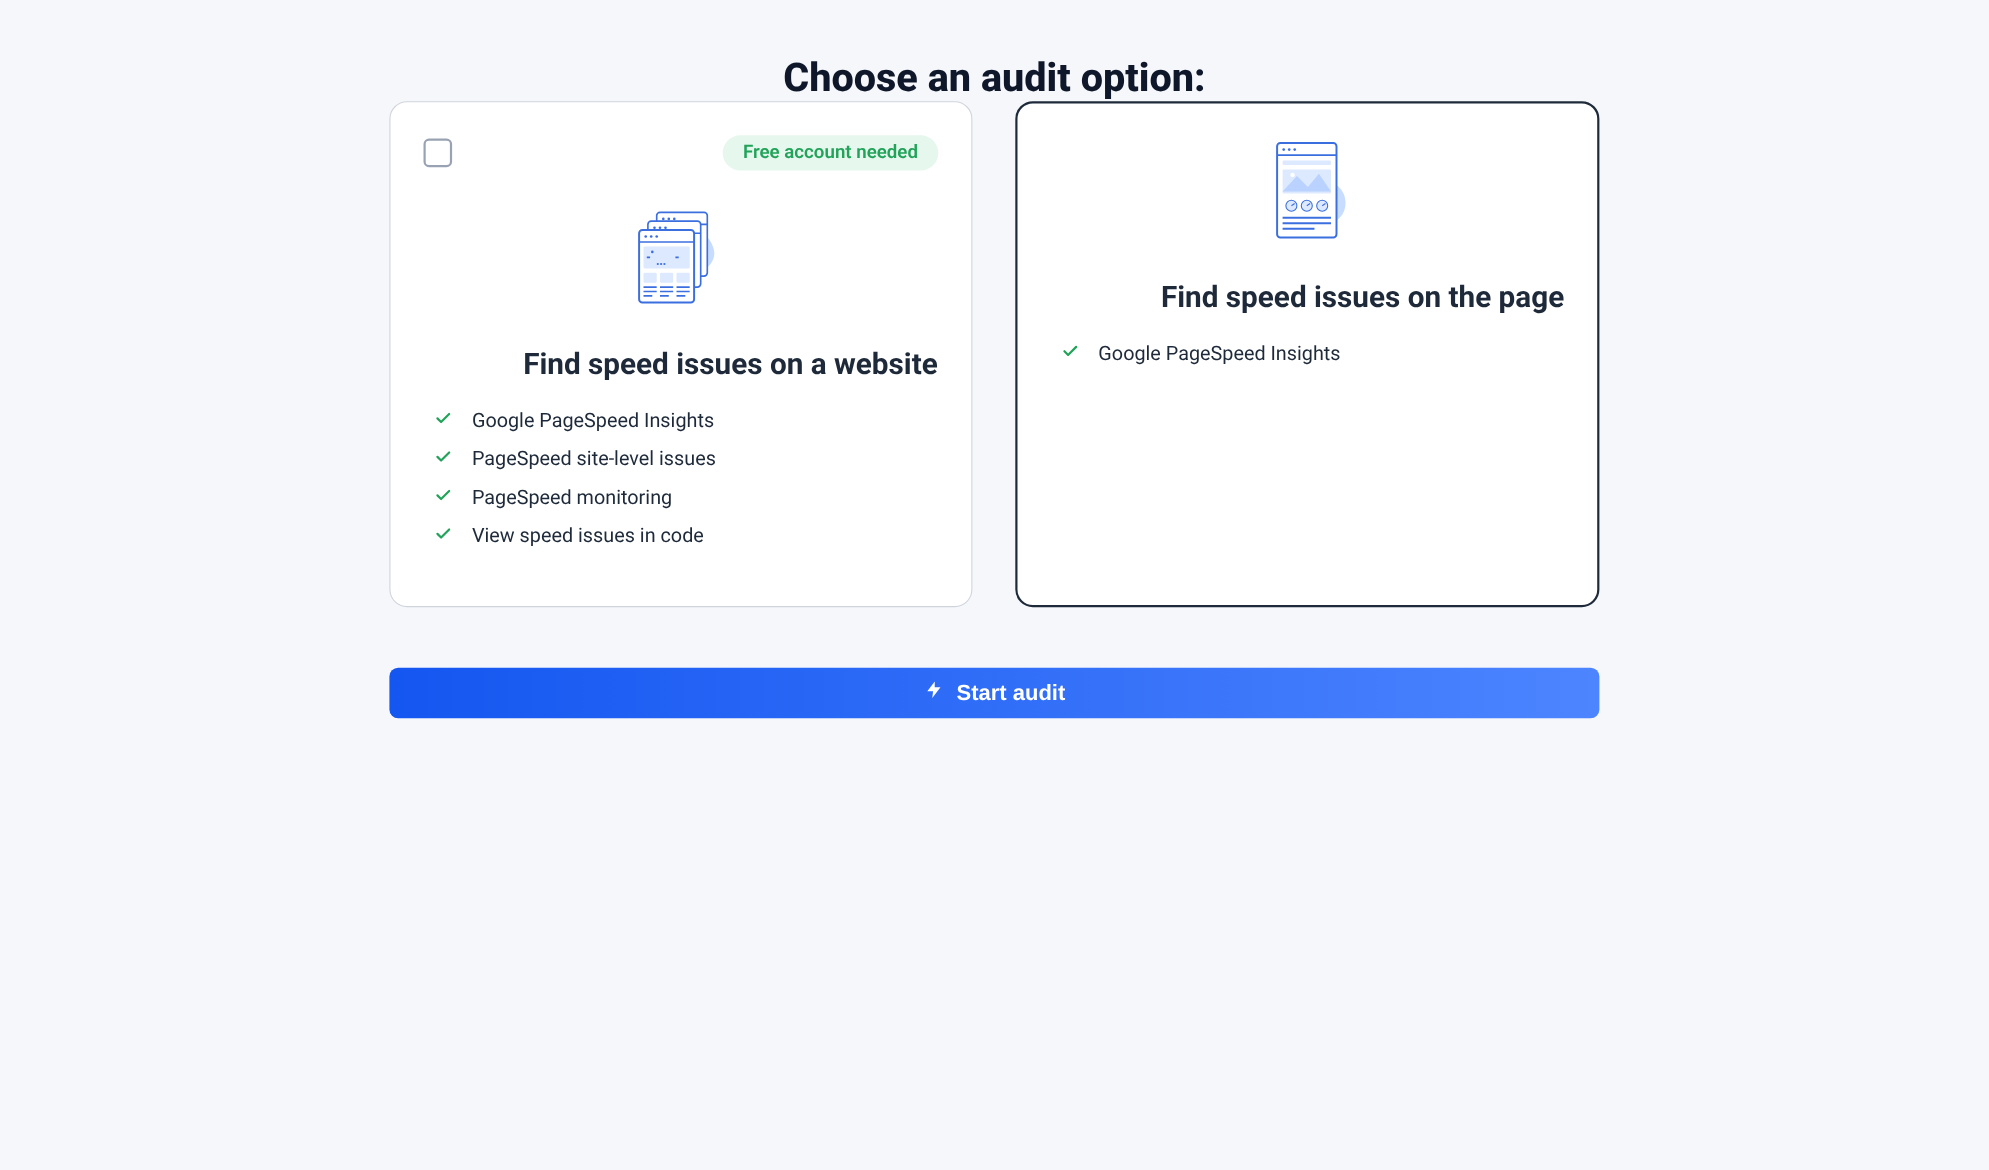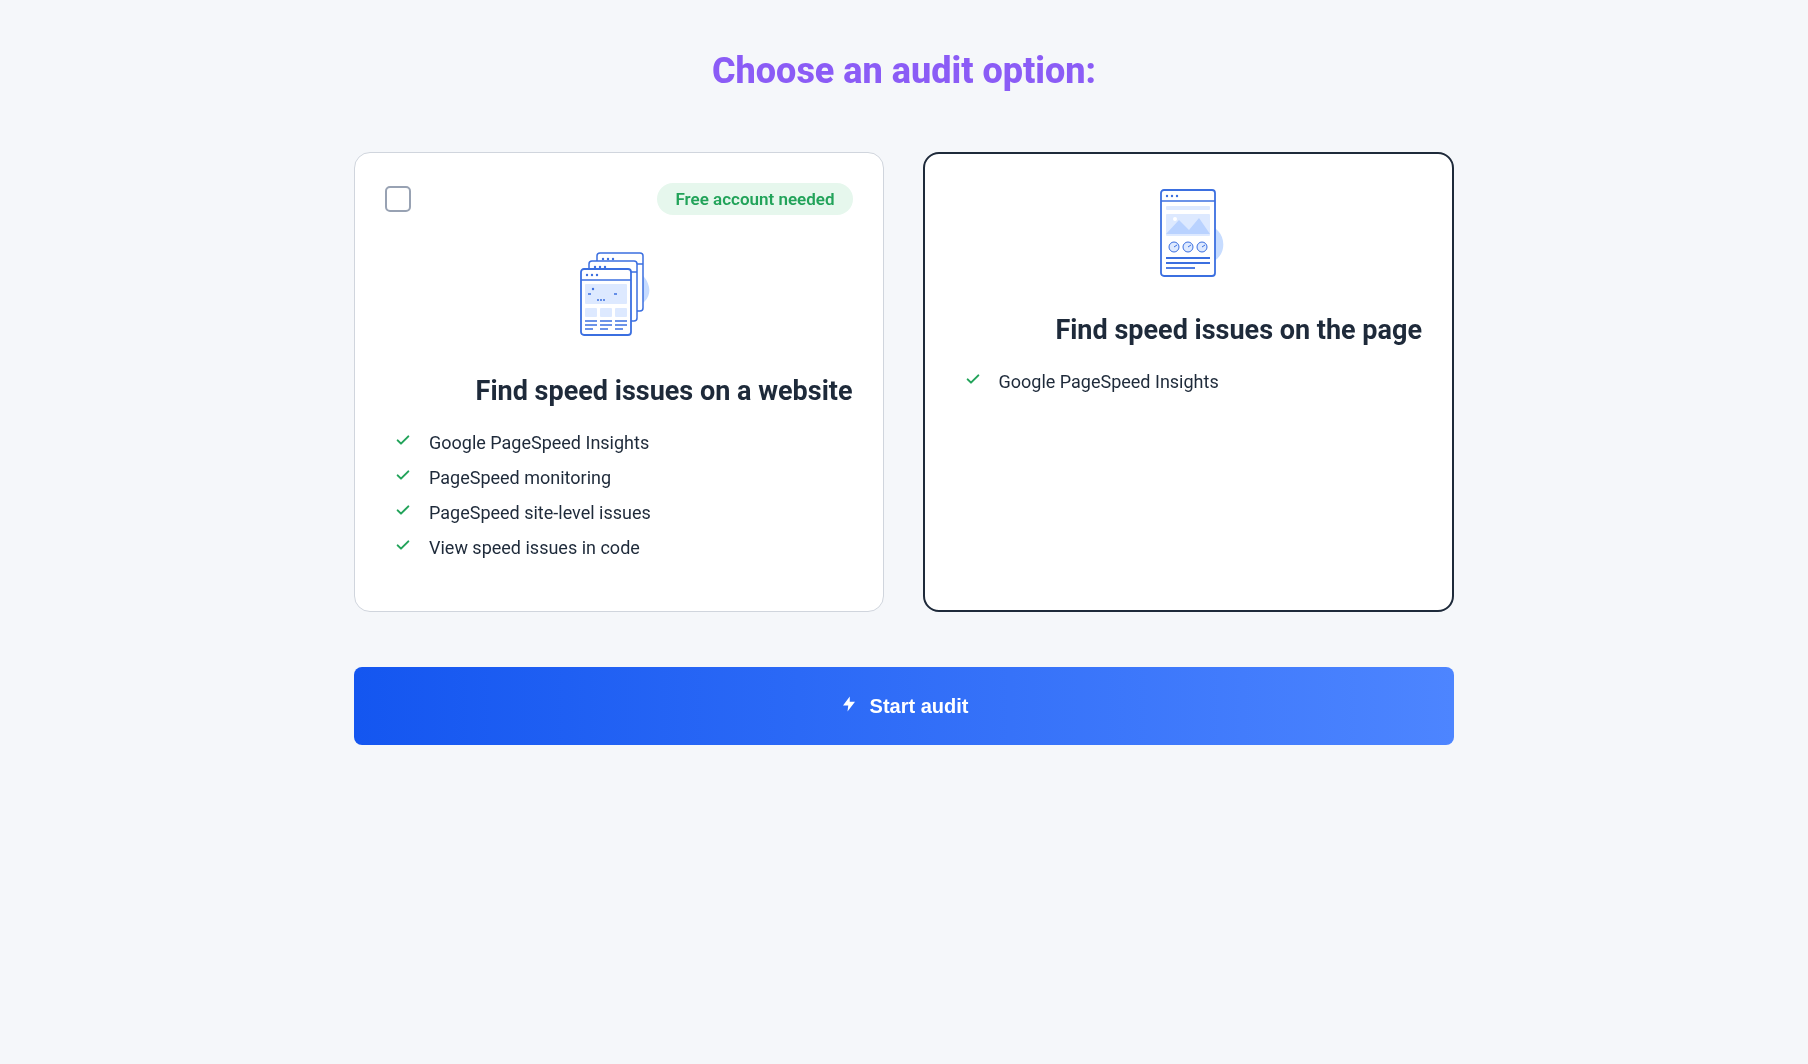--- a/index.html
+++ b/index.html
@@ -17,22 +17,21 @@
 
     .container {
       max-width: 1100px;
       margin: 0 auto;
     }
 
     .page-title {
       text-align: center;
       font-size: 36px;
       font-weight: 800;
-      color: #8b5cf6;
-      margin-bottom: 60px;
+      color: #0f172a;
     }
 
     .cards-row {
       display: flex;
       gap: 39px;
       justify-content: center;
       margin-bottom: 55px;
     }
 
     .card {
@@ -124,21 +123,21 @@
       flex-shrink: 0;
       width: 16px;
       height: 16px;
       display: flex;
       align-items: center;
       justify-content: center;
     }
 
     .start-button {
       width: 100%;
-      height: 78px;
+      height: 46px;
       border: none;
       border-radius: 8px;
       background: linear-gradient(90deg, #1456f0 0%, #4d85ff 100%);
       color: #ffffff;
       font-size: 20px;
       font-weight: 600;
       cursor: pointer;
       display: flex;
       align-items: center;
       justify-content: center;
@@ -226,29 +225,29 @@
               </svg>
           </span>
           <span>Google PageSpeed Insights</span>
         </li>
         <li>
           <span class="check-icon">
             <svg width="16" height="16" viewBox="0 0 24 24" fill="none">
                 <path d="M4 12.5l5 5L20 6.5" stroke="#22a35a" stroke-width="3" stroke-linecap="round" stroke-linejoin="round"></path>
               </svg>
           </span>
+          <span>PageSpeed site-level issues</span>
+        </li>
+        <li>
+          <span class="check-icon">
+            <svg width="16" height="16" viewBox="0 0 24 24" fill="none">
+                <path d="M4 12.5l5 5L20 6.5" stroke="#22a35a" stroke-width="3" stroke-linecap="round" stroke-linejoin="round"></path>
+              </svg>
+          </span>
           <span>PageSpeed monitoring</span>
-        </li>
-        <li>
-          <span class="check-icon">
-            <svg width="16" height="16" viewBox="0 0 24 24" fill="none">
-                <path d="M4 12.5l5 5L20 6.5" stroke="#22a35a" stroke-width="3" stroke-linecap="round" stroke-linejoin="round"></path>
-              </svg>
-          </span>
-          <span>PageSpeed site-level issues</span>
         </li>
         <li>
           <span class="check-icon">
             <svg width="16" height="16" viewBox="0 0 24 24" fill="none">
                 <path d="M4 12.5l5 5L20 6.5" stroke="#22a35a" stroke-width="3" stroke-linecap="round" stroke-linejoin="round"></path>
               </svg>
           </span>
           <span>View speed issues in code</span>
         </li>
       </ul>

